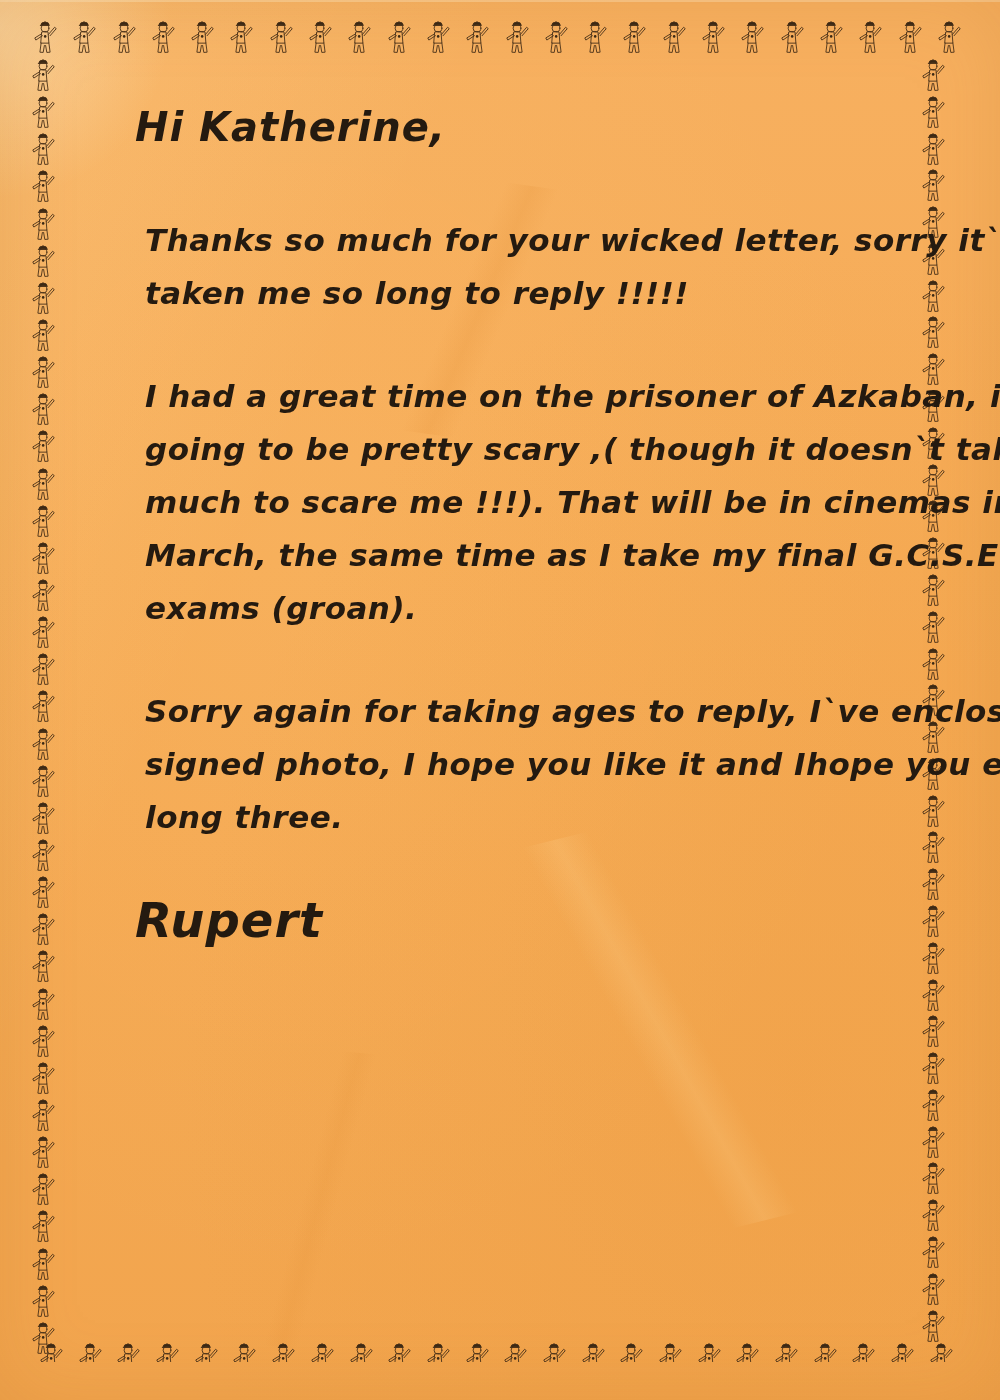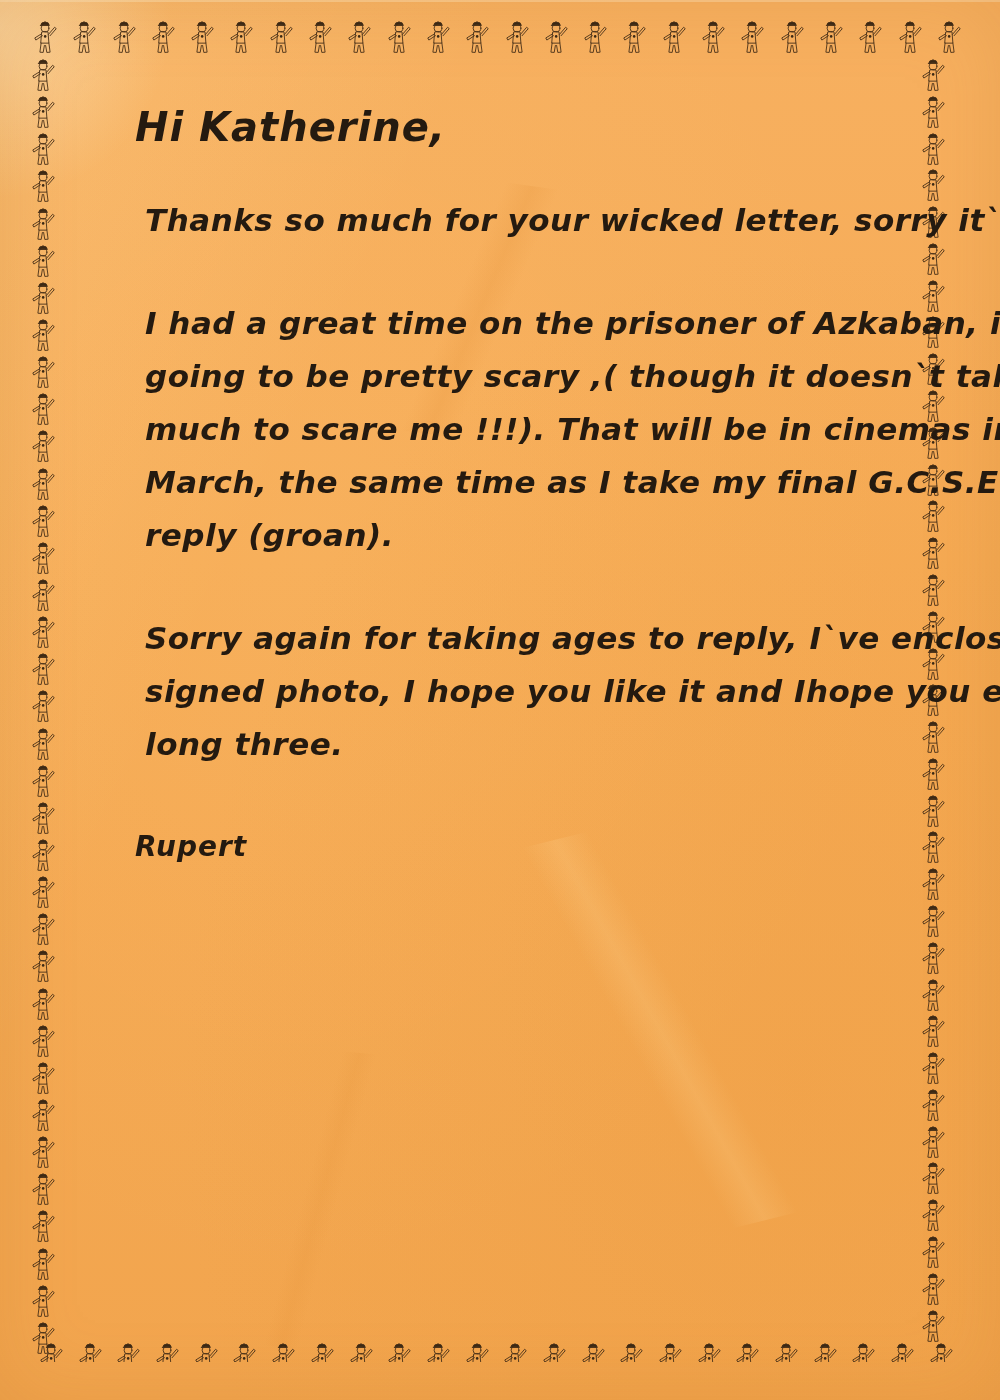--- a/index.html
+++ b/index.html
@@ -43,26 +43,26 @@
 
   
   .content{
     position:absolute;left:145px;top:100px;width:720px;
     color:#241a10;
     font-family:"DejaVu Sans", sans-serif;
     font-style:italic;
     font-weight:bold;
   }
   .greeting{
-    font-size:40px;line-height:54px;margin-left:-10px;margin-bottom:40px;
+    font-size:40px;line-height:54px;margin-left:-10px;margin-bottom:60px;
     letter-spacing:1px;
   }
   .paragraph{margin-bottom:50px;}
   .line{font-size:31px;line-height:53px;letter-spacing:.5px;white-space:nowrap;}
-  .signature{font-size:28px;line-height:52px;margin-left:-10px;letter-spacing:1px;}
+  .signature{font-size:48px;line-height:52px;margin-left:-10px;letter-spacing:1px;}
 </style>
 </head>
 <body>
 
 <svg width="0" height="0" style="position:absolute" aria-hidden="true">
   <symbol id="fig-waving-child" viewBox="0 0 40 46">
     <g stroke="#4a3118" stroke-width="1.2" fill="none" stroke-linecap="round" stroke-linejoin="round">
 
       <path d="M19 2.6 Q20 0.9 21 2.6"></path>
 
@@ -687,28 +687,29 @@
           <use href="#fig-waving-child"></use>
         </svg>
       </span>
     </div>
 
   <div class="content">
     <div class="greeting">Hi Katherine,</div>
 
     <div class="paragraph">
       <div class="line">Thanks so much for your wicked letter, sorry it`s</div>
+      <div class="line">taken me so long to reply !!!!!</div>
     </div>
 
     <div class="paragraph">
       <div class="line">I had a great time on the prisoner of Azkaban, it`s</div>
       <div class="line">going to be pretty scary ,( though it doesn`t take</div>
       <div class="line">much to scare me !!!). That will be in cinemas in</div>
       <div class="line">March, the same time as I take my final G.C.S.E</div>
-      <div class="line">reply (groan).</div>
+      <div class="line">exams (groan).</div>
     </div>
 
     <div class="paragraph">
       <div class="line">Sorry again for taking ages to reply, I`ve enclosed a</div>
       <div class="line">signed photo, I hope you like it and Ihope you enjoy</div>
       <div class="line">long three.</div>
     </div>
 
     <div class="signature">Rupert</div>
   </div>

